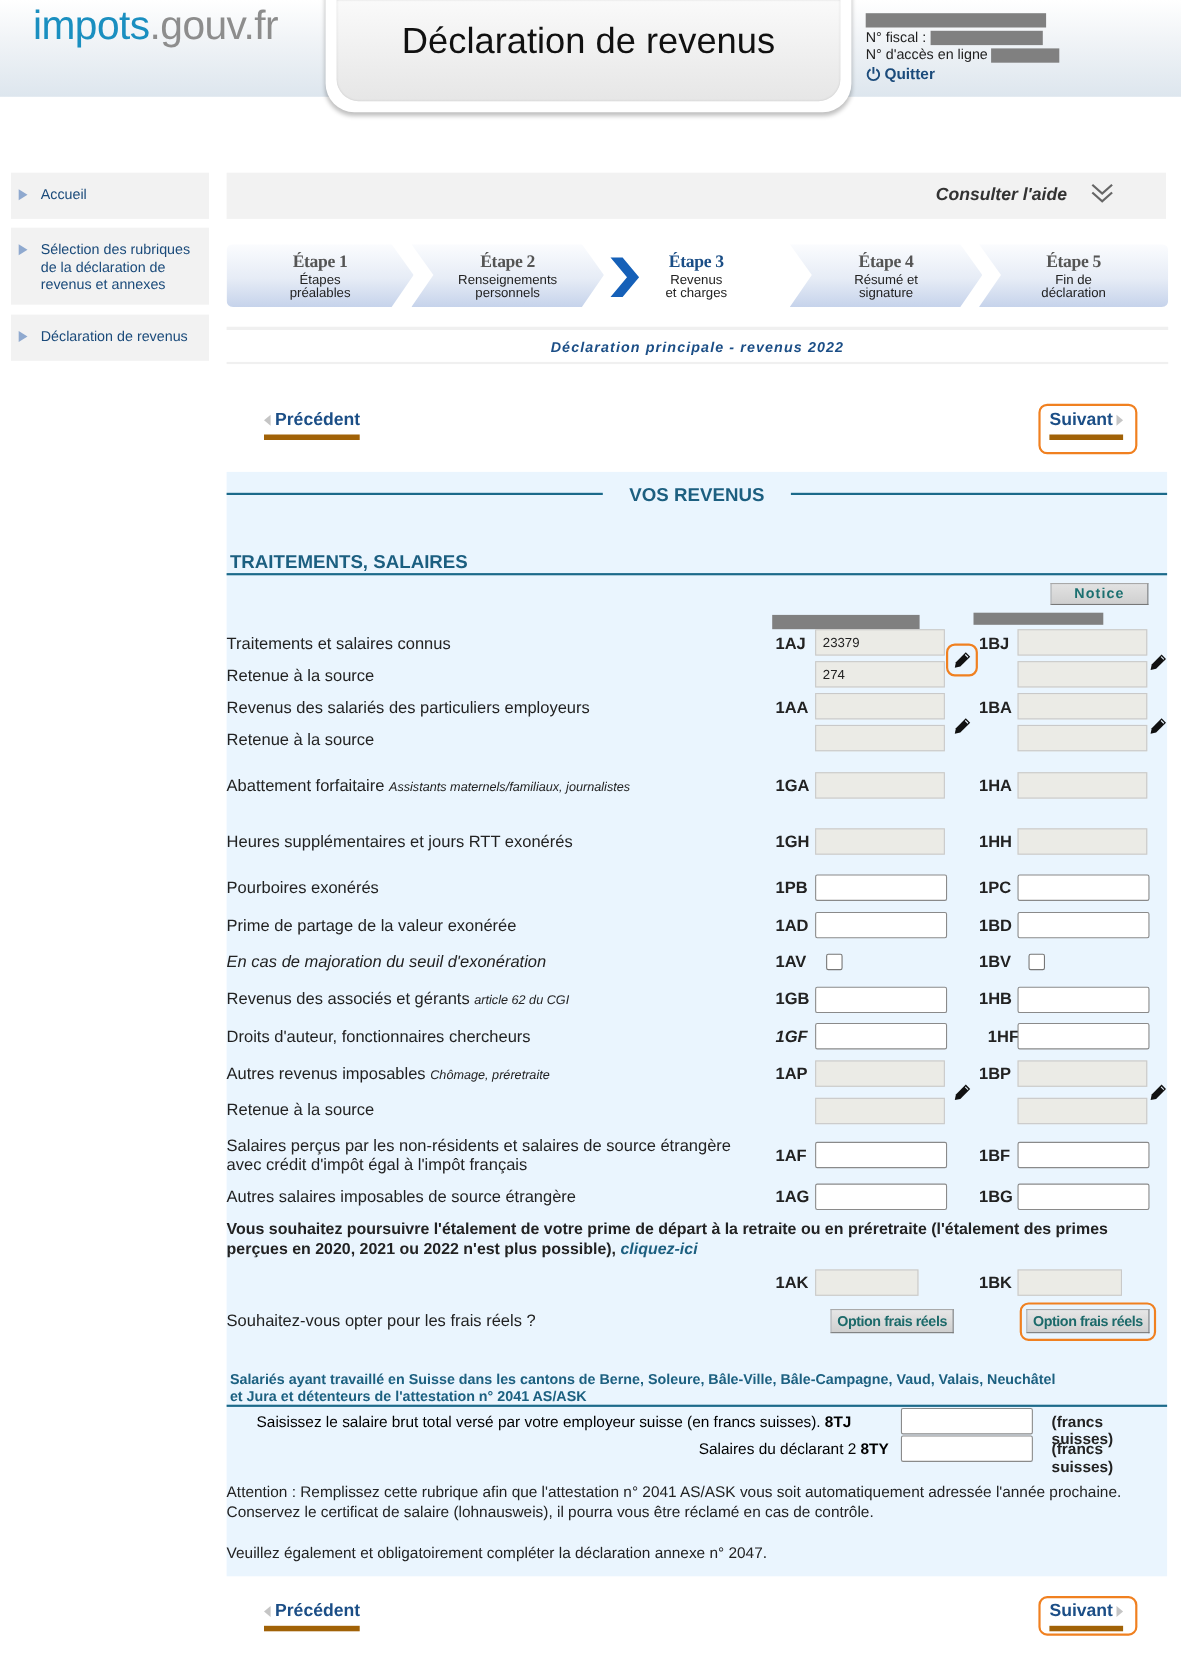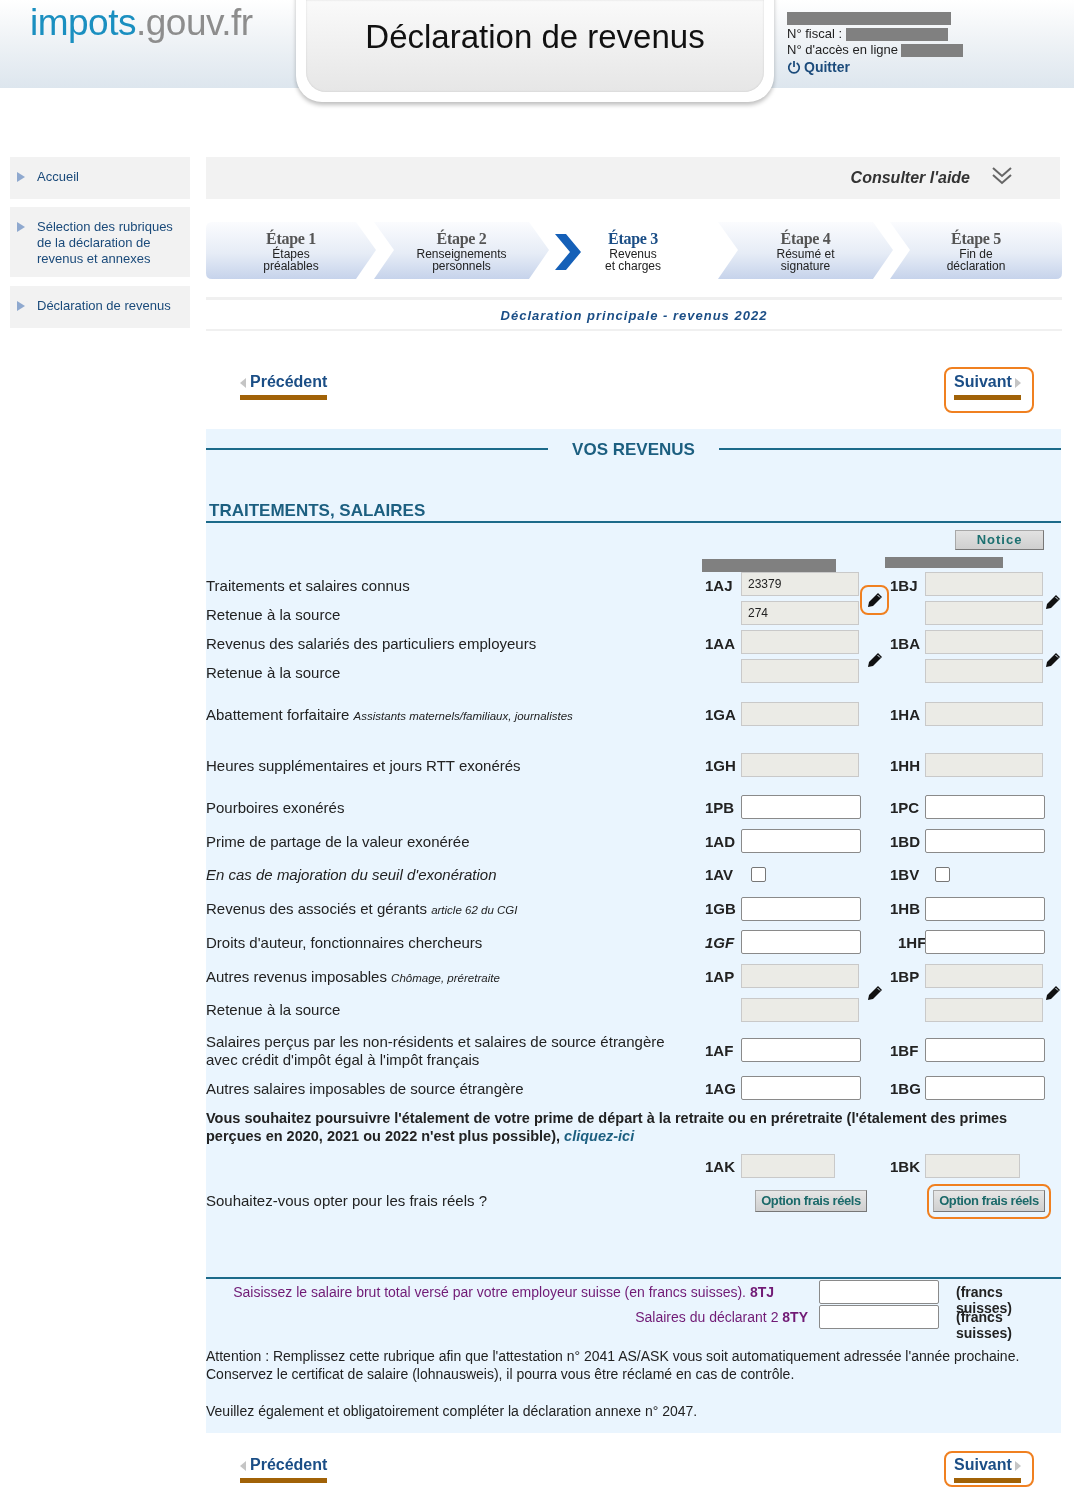--- a/index.html
+++ b/index.html
@@ -58,21 +58,21 @@
   .code { position: absolute; font-weight: bold; font-size: 15px; color: #222; }
   .field { position: absolute; width: 118px; height: 24px; border: 1px solid #c9c9c9; background: #ebebe6; font-size: 12px; padding: 4px 6px; color: #222; }
   .field.white { background: #ffffff; border: 1px solid #8a8a8a; border-radius: 2px; width: 120px; }
   .checkbox { position: absolute; width: 15px; height: 15px; border: 1px solid #777; background: #fff; border-radius: 2px; }
   .pencil { position: absolute; width: 16px; height: 16px; }
 
   .opt-btn { position: absolute; width: 112px; height: 22px; background: linear-gradient(#e6e6e6, #cfcfcf); border: 1px solid #aaa; border-right-color: #777; border-bottom-color: #777; font-size: 13px; color: #1c6a6a; text-align: center; line-height: 20px; font-weight: bold; letter-spacing: -0.4px; }
 
   .swiss-title { position: absolute; left: 3px; top: 817px; font-weight: bold; font-size: 13px; color: #1c6080; line-height: 16px; width: 760px; }
   .swiss-rule { position: absolute; left: 0; right: 0; top: 848px; height: 2px; background: #1c6a8a; }
-  .swiss-label { position: absolute; font-size: 14px; color: #701a75; text-align: left; }
+  .swiss-label { position: absolute; font-size: 14px; color: #000000; text-align: left; }
   .swiss-unit { position: absolute; font-size: 14px; color: #222; font-weight: bold; }
   .swiss-field { position: absolute; width: 120px; height: 24px; background: #fff; border: 1px solid #8a8a8a; border-radius: 2px; }
   .note { position: absolute; left: 0; font-size: 14px; color: #222; line-height: 18px; width: 840px; }
 </style>
 </head>
 <body>
 
 <div class="header">
   <div class="logo">
     <span class="a">impots</span><span class="b">.gouv.fr</span>
@@ -314,20 +314,21 @@
   <div class="code" style="left:499px;top:729px;">1AK</div>
   <div class="field" style="left:535px;top:725px;width:94px;"></div>
   <div class="code" style="left:684px;top:729px;">1BK</div>
   <div class="field" style="left:719px;top:725px;width:95px;"></div>
 
   <div class="row-label" style="top:763px;">Souhaitez-vous opter pour les frais réels ?</div>
   <div class="opt-btn" style="left:549px;top:761px;">Option frais réels</div>
   <div class="opt-btn" style="left:727px;top:761px;">Option frais réels</div>
   <div class="hl" style="left:721px;top:755px;width:124px;height:35px;"></div>
 
+  <div class="swiss-title">Salariés ayant travaillé en Suisse dans les cantons de Berne, Soleure, Bâle-Ville, Bâle-Campagne, Vaud, Valais, Neuchâtel et Jura et détenteurs de l'attestation n° 2041 AS/ASK</div>
   <div class="swiss-rule"></div>
   <div class="swiss-label" style="right:287px;top:855px;"><span>Saisissez le salaire brut total versé par votre employeur suisse (en francs suisses).</span> <b>8TJ</b></div>
   <div class="swiss-field" style="left:613px;top:851px;"></div>
   <div class="swiss-unit" style="left:750px;top:855px;">(francs suisses)</div>
   <div class="swiss-label" style="right:253px;top:880px;"><span>Salaires du déclarant 2</span> <b>8TY</b></div>
   <div class="swiss-field" style="left:613px;top:876px;"></div>
   <div class="swiss-unit" style="left:750px;top:880px;">(francs suisses)</div>
 
   <div class="note" style="top:918px;">Attention : Remplissez cette rubrique afin que l'attestation n° 2041 AS/ASK vous soit automatiquement adressée l'année prochaine. Conservez le certificat de salaire (lohnausweis), il pourra vous être réclamé en cas de contrôle.</div>
   <div class="note" style="top:973px;">Veuillez également et obligatoirement compléter la déclaration annexe n° 2047.</div>

